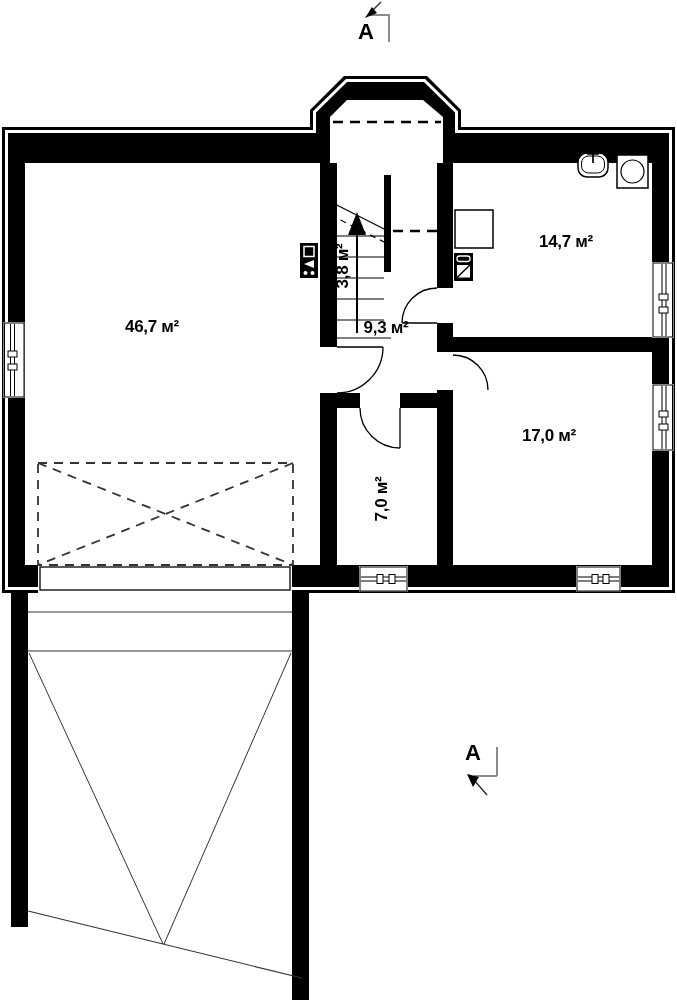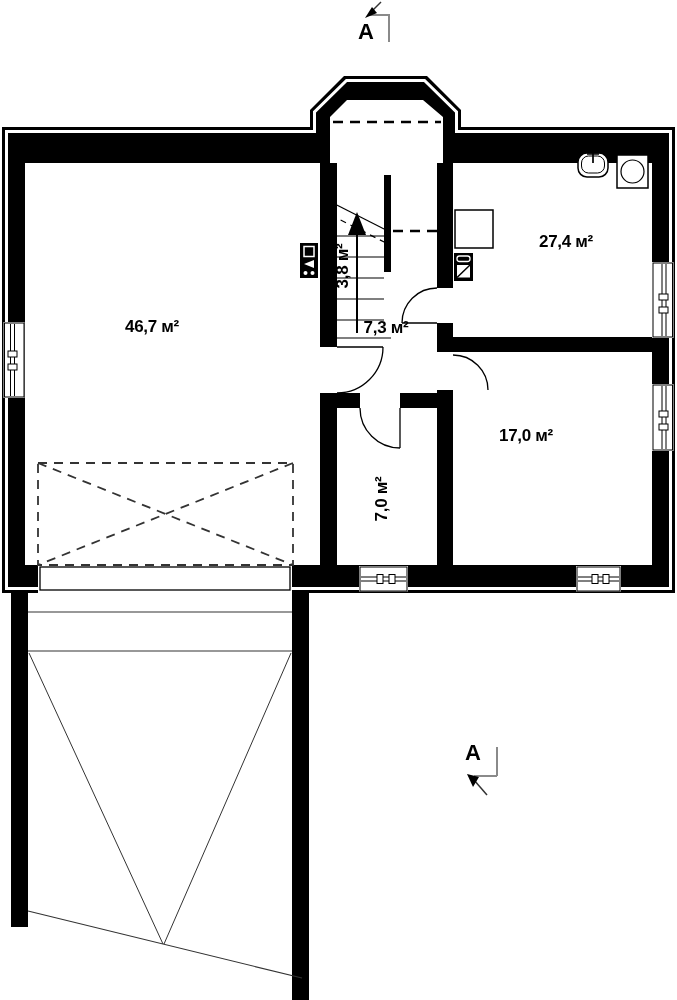--- a/index.html
+++ b/index.html
@@ -155,22 +155,22 @@
     <polygon points="365,18 372,7 377,13" fill="#000"></polygon>
   </g>
   <g>
     <path d="M497,747 V776 M497,776 H474" stroke="#8a8a8a" stroke-width="2" fill="none"></path>
     <path d="M487,795 L474,780" stroke="#333" stroke-width="1.5" fill="none"></path>
     <polygon points="467,774 479,777 473,787" fill="#000"></polygon>
   </g>
 </svg>
 
 <div class="lbl" style="left:152px;top:327px">46,7 м²</div>
-<div class="lbl" style="left:386px;top:328px">7,3 м²</div>
+<div class="lbl" style="left:386px;top:328px">9,3 м²</div>
 <div class="lbl vert" style="left:343px;top:266px">3,8 м²</div>
-<div class="lbl" style="left:566px;top:242px">27,4 м²</div>
-<div class="lbl" style="left:526px;top:436px">17,0 м²</div>
+<div class="lbl" style="left:566px;top:242px">14,7 м²</div>
+<div class="lbl" style="left:549px;top:436px">17,0 м²</div>
 <div class="lbl vert" style="left:382px;top:499px">7,0 м²</div>
 
 <div class="marker" style="left:366px;top:32px">A</div>
 <div class="marker" style="left:473px;top:753px">A</div>
 
 </div>
 
 </body></html>

